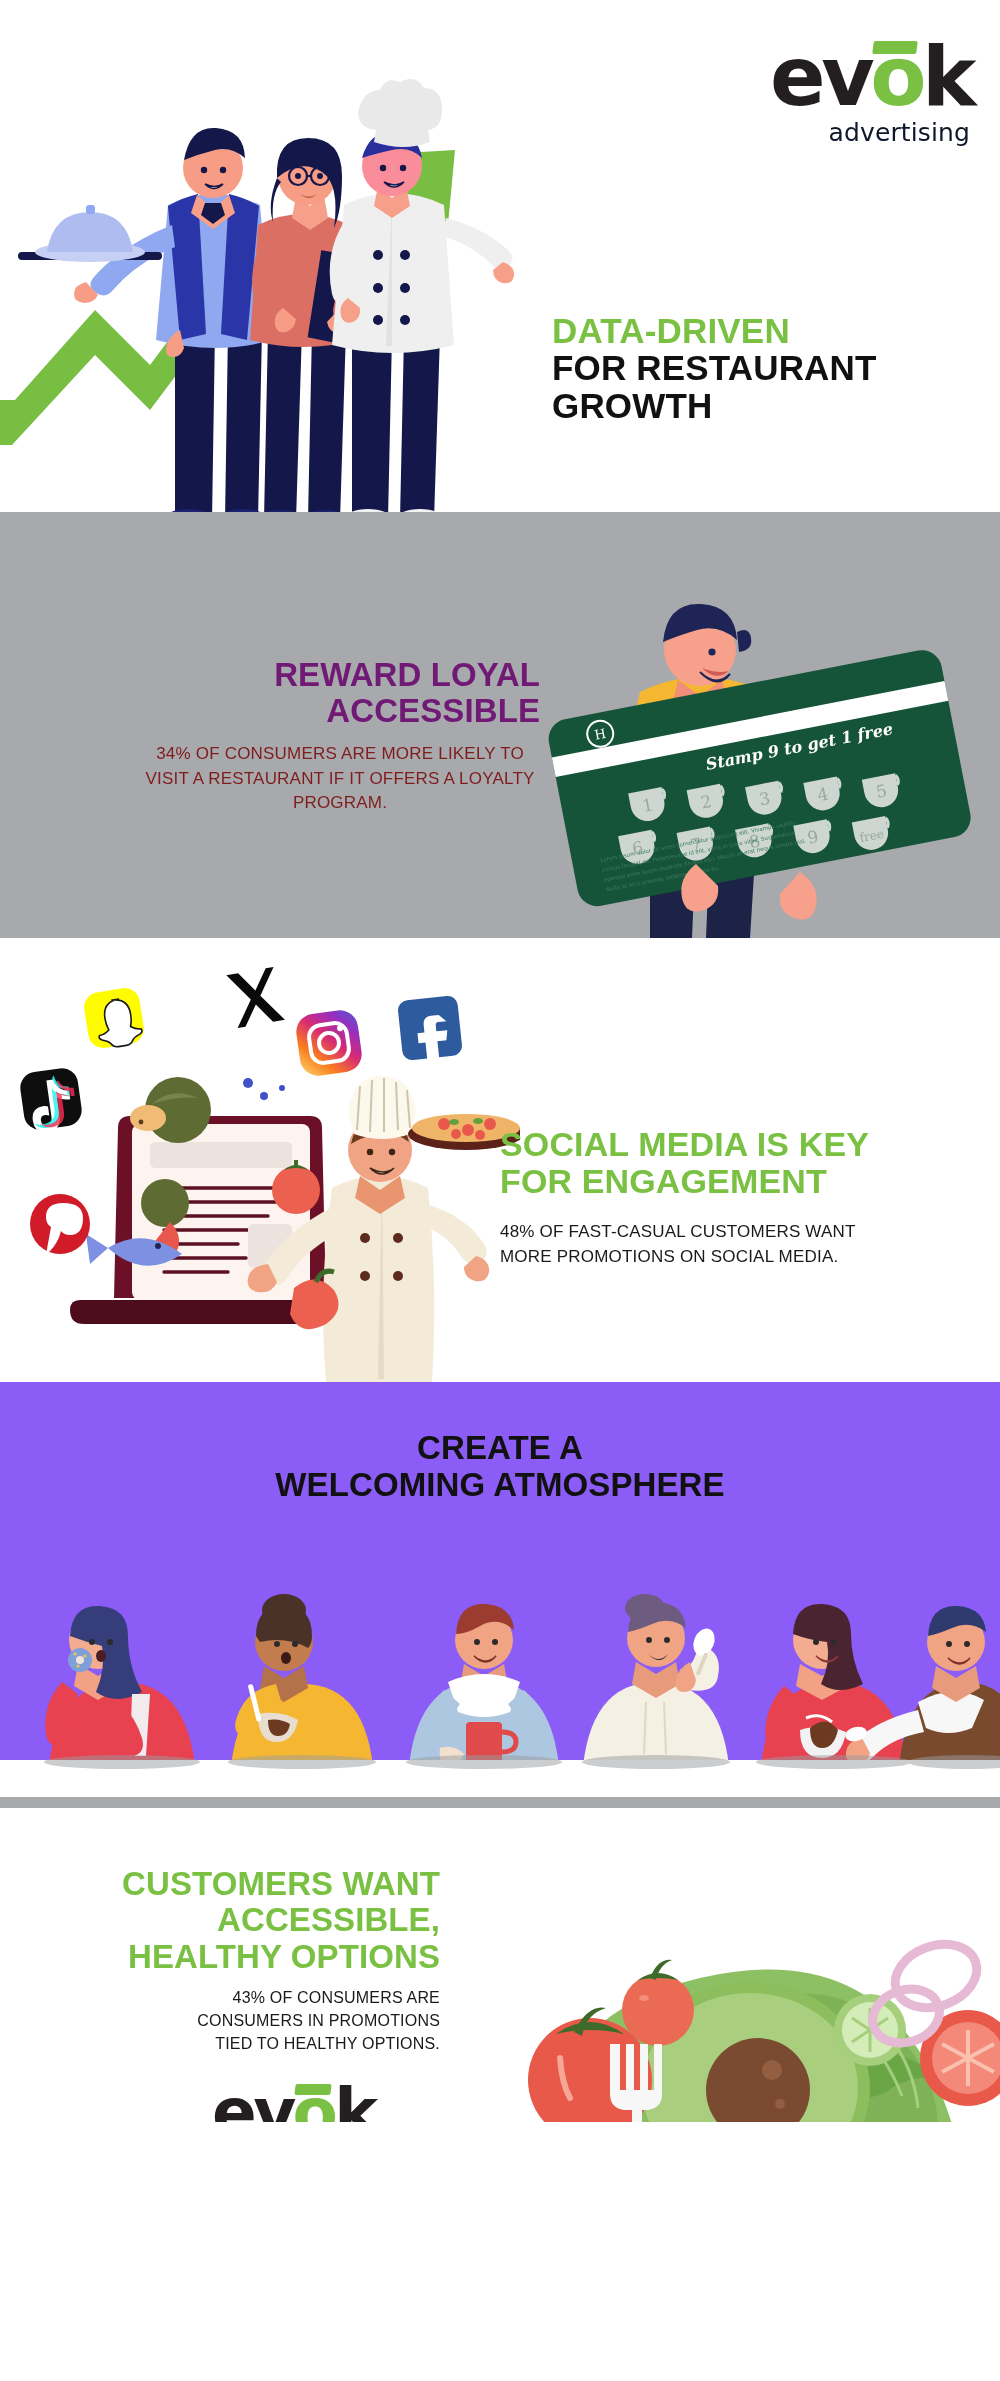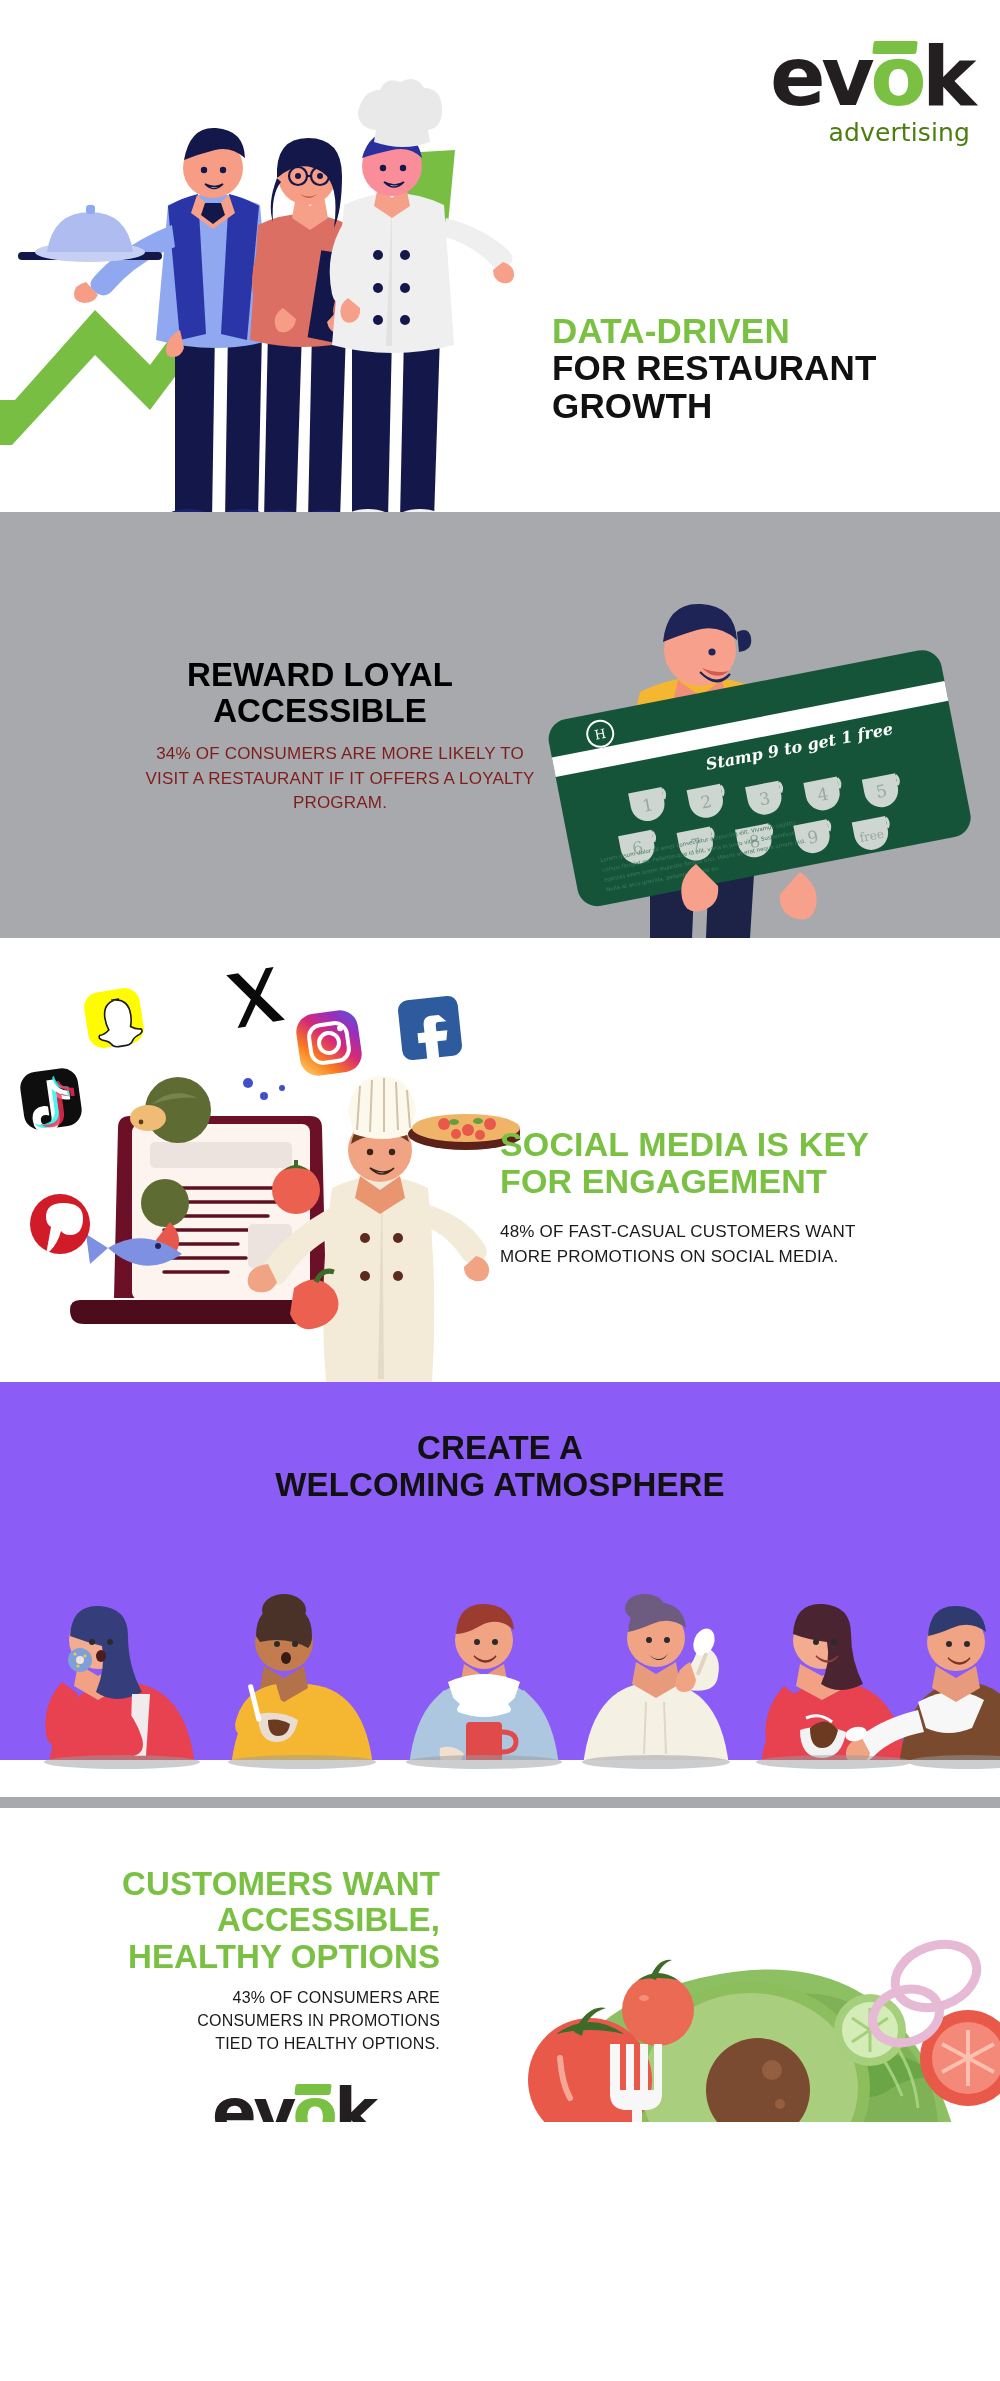--- a/index.html
+++ b/index.html
@@ -40,21 +40,21 @@
   .logo .macron {
     position: absolute;
     background: #7ac143;
     border-radius: 2px;
   }
   .logo .tag {
     display: block;
     text-align: right;
     font-family: "DejaVu Sans", sans-serif;
     font-weight: 400;
-    color: #4d7c0f;
+    color: #0f172a;
     letter-spacing: 0.005em;
   }
 
   #hero-logo { right: 28px; top: 36px; }
   #hero-logo .wordmark { font-size: 82px; }
   #hero-logo .macron { width: 44px; height: 13px; right: 55px; top: 5px;
       transform: skewX(-7deg); }
   #hero-logo .tag { font-size: 25px; margin-top: 2px; margin-right: 2px; }
 
   .hero-title {
@@ -70,21 +70,21 @@
   .hero-title .green { color: #7ac143; display: block; }
   .hero-title .dark  { color: #111111; display: block; }
 
   
   .hero-art { position: absolute; left: 0; top: 0; width: 560px; height: 512px; }
 
   
   #sec-reward { top: 512px; height: 426px; background: #a7a9ac; }
   .sec2-title {
     position: absolute; left: 100px; top: 145px; width: 440px;
-    text-align: center; color: #000000;
+    text-align: right; color: #701a75;
     font-weight: 700; font-size: 33px; line-height: 1.1;
     letter-spacing: 0.003em;
   }
   .sec2-body {
     position: absolute; left: 140px; top: 230px; width: 400px;
     text-align: center; color: #7f1d1d;
     font-size: 17px; line-height: 1.45; letter-spacing: 0.012em;
   }
   .sec2-art { position: absolute; left: 500px; top: 0; width: 500px; height: 426px; }
 

